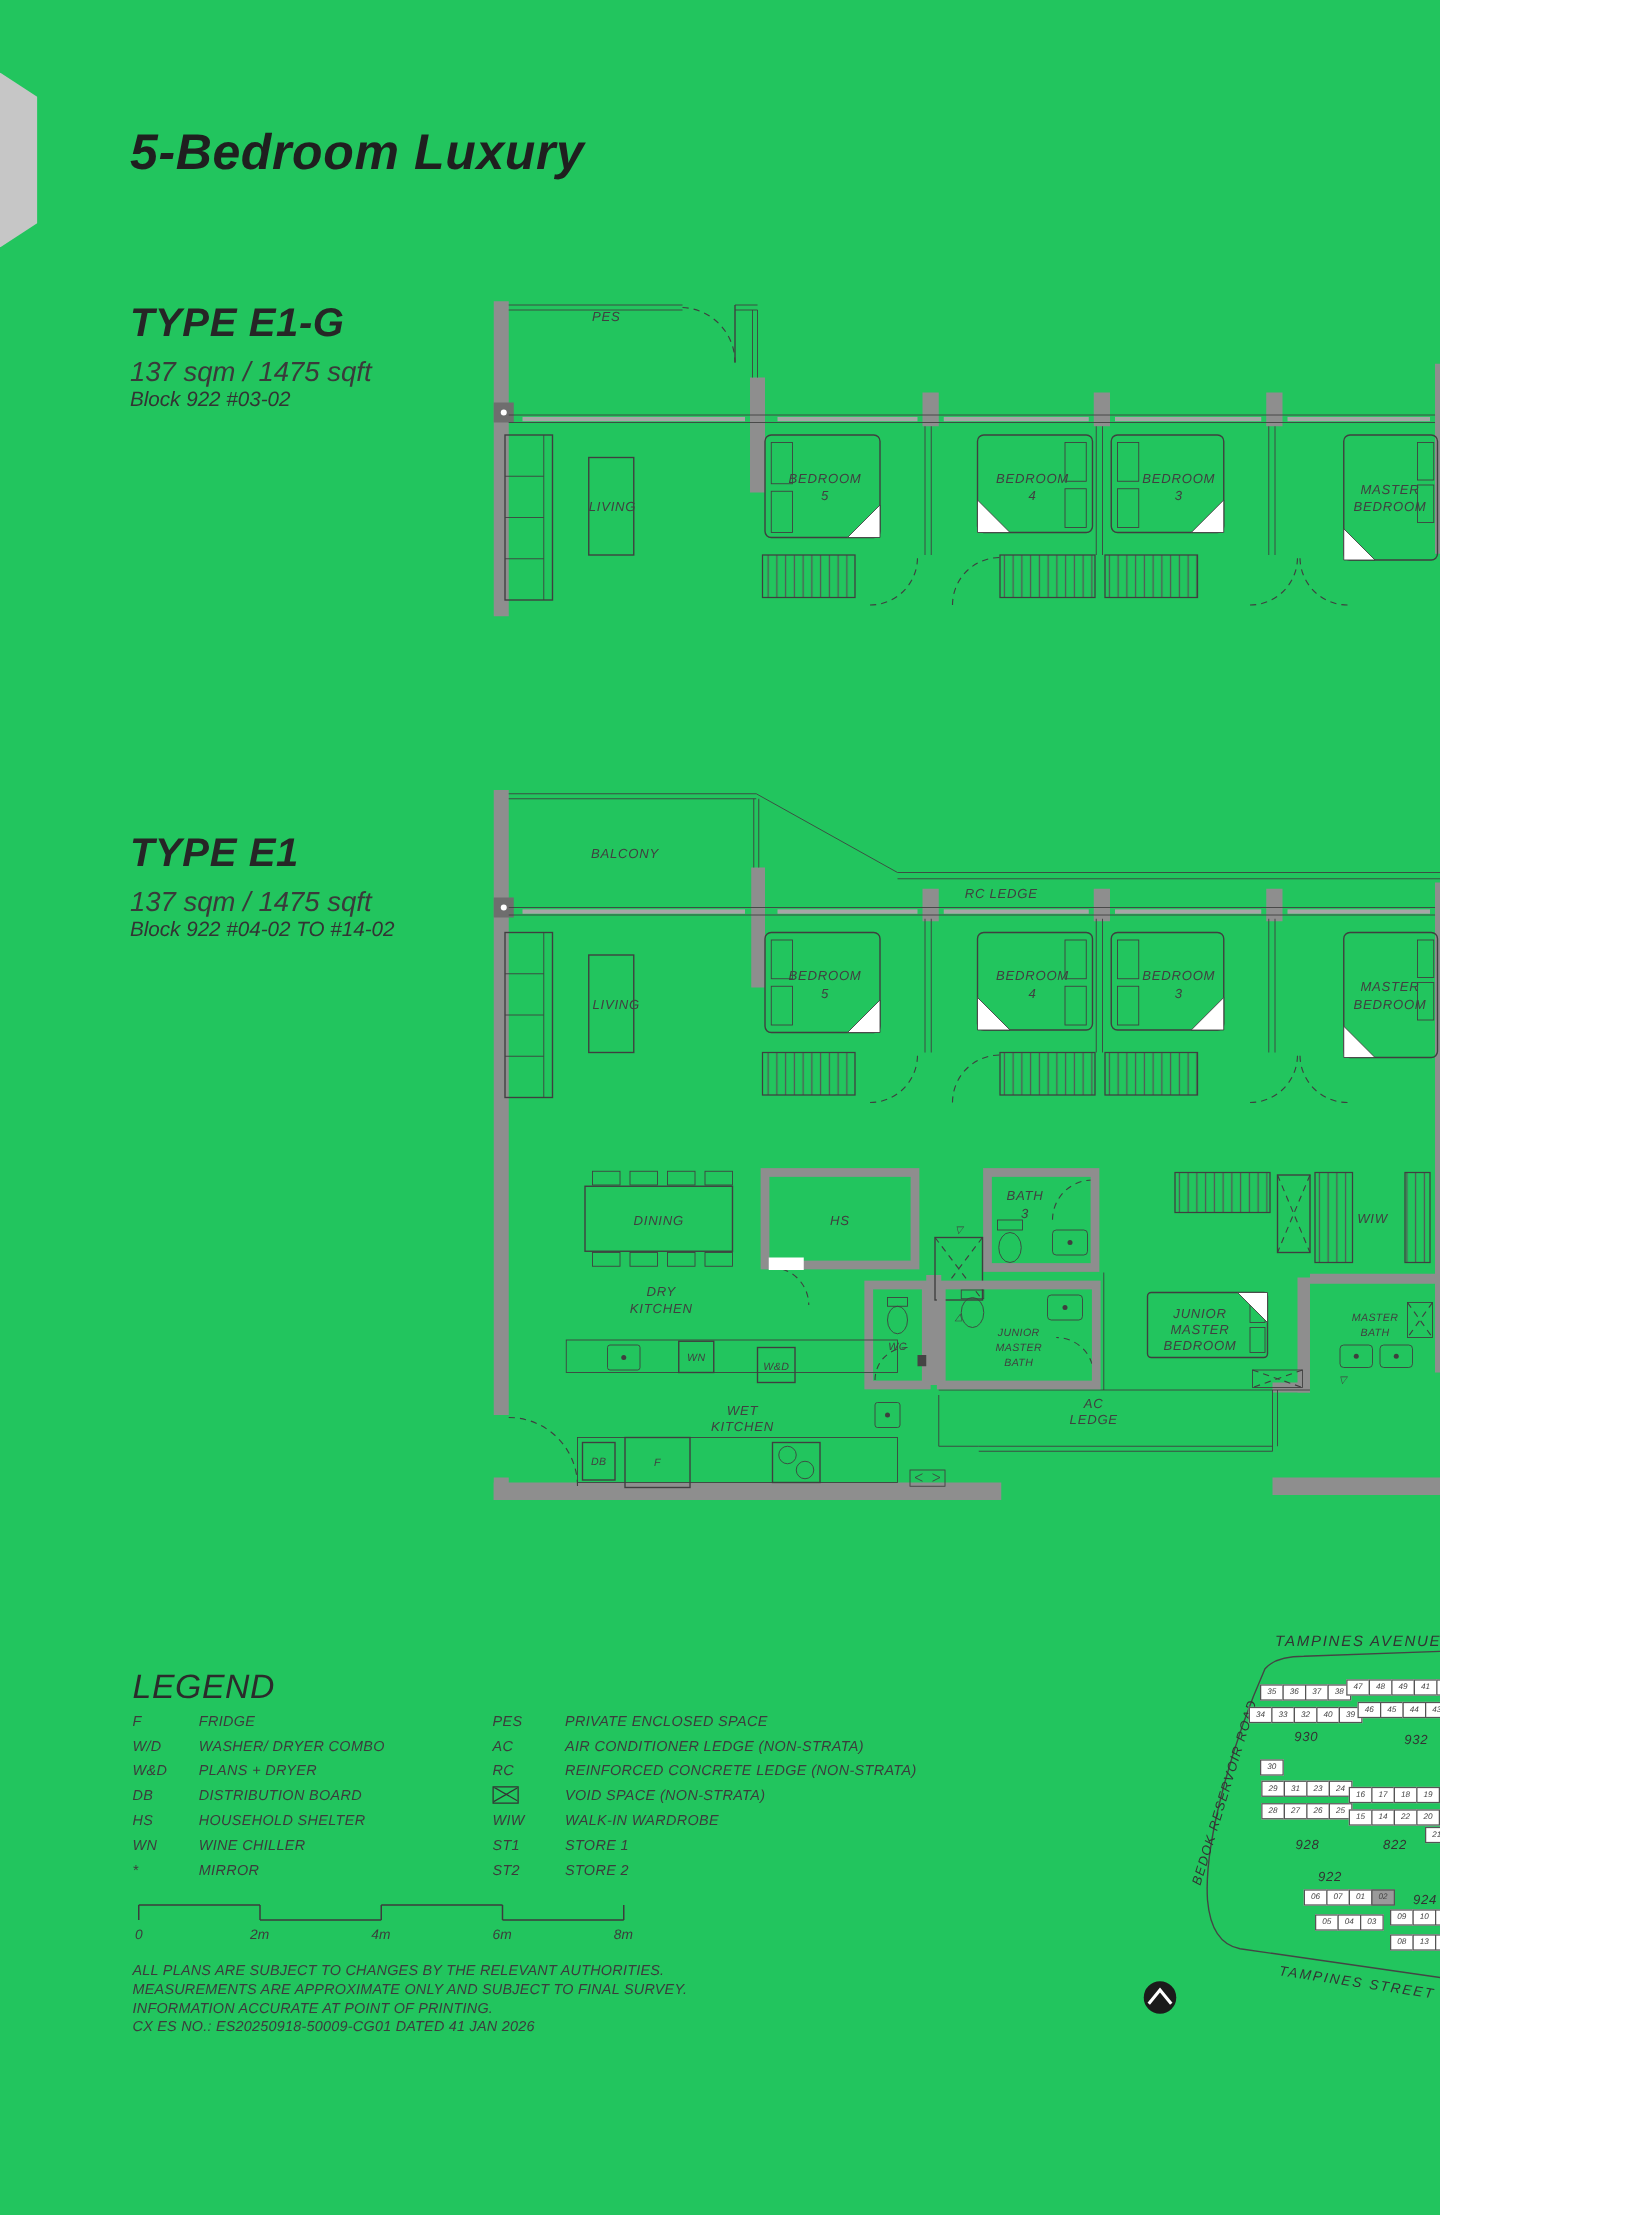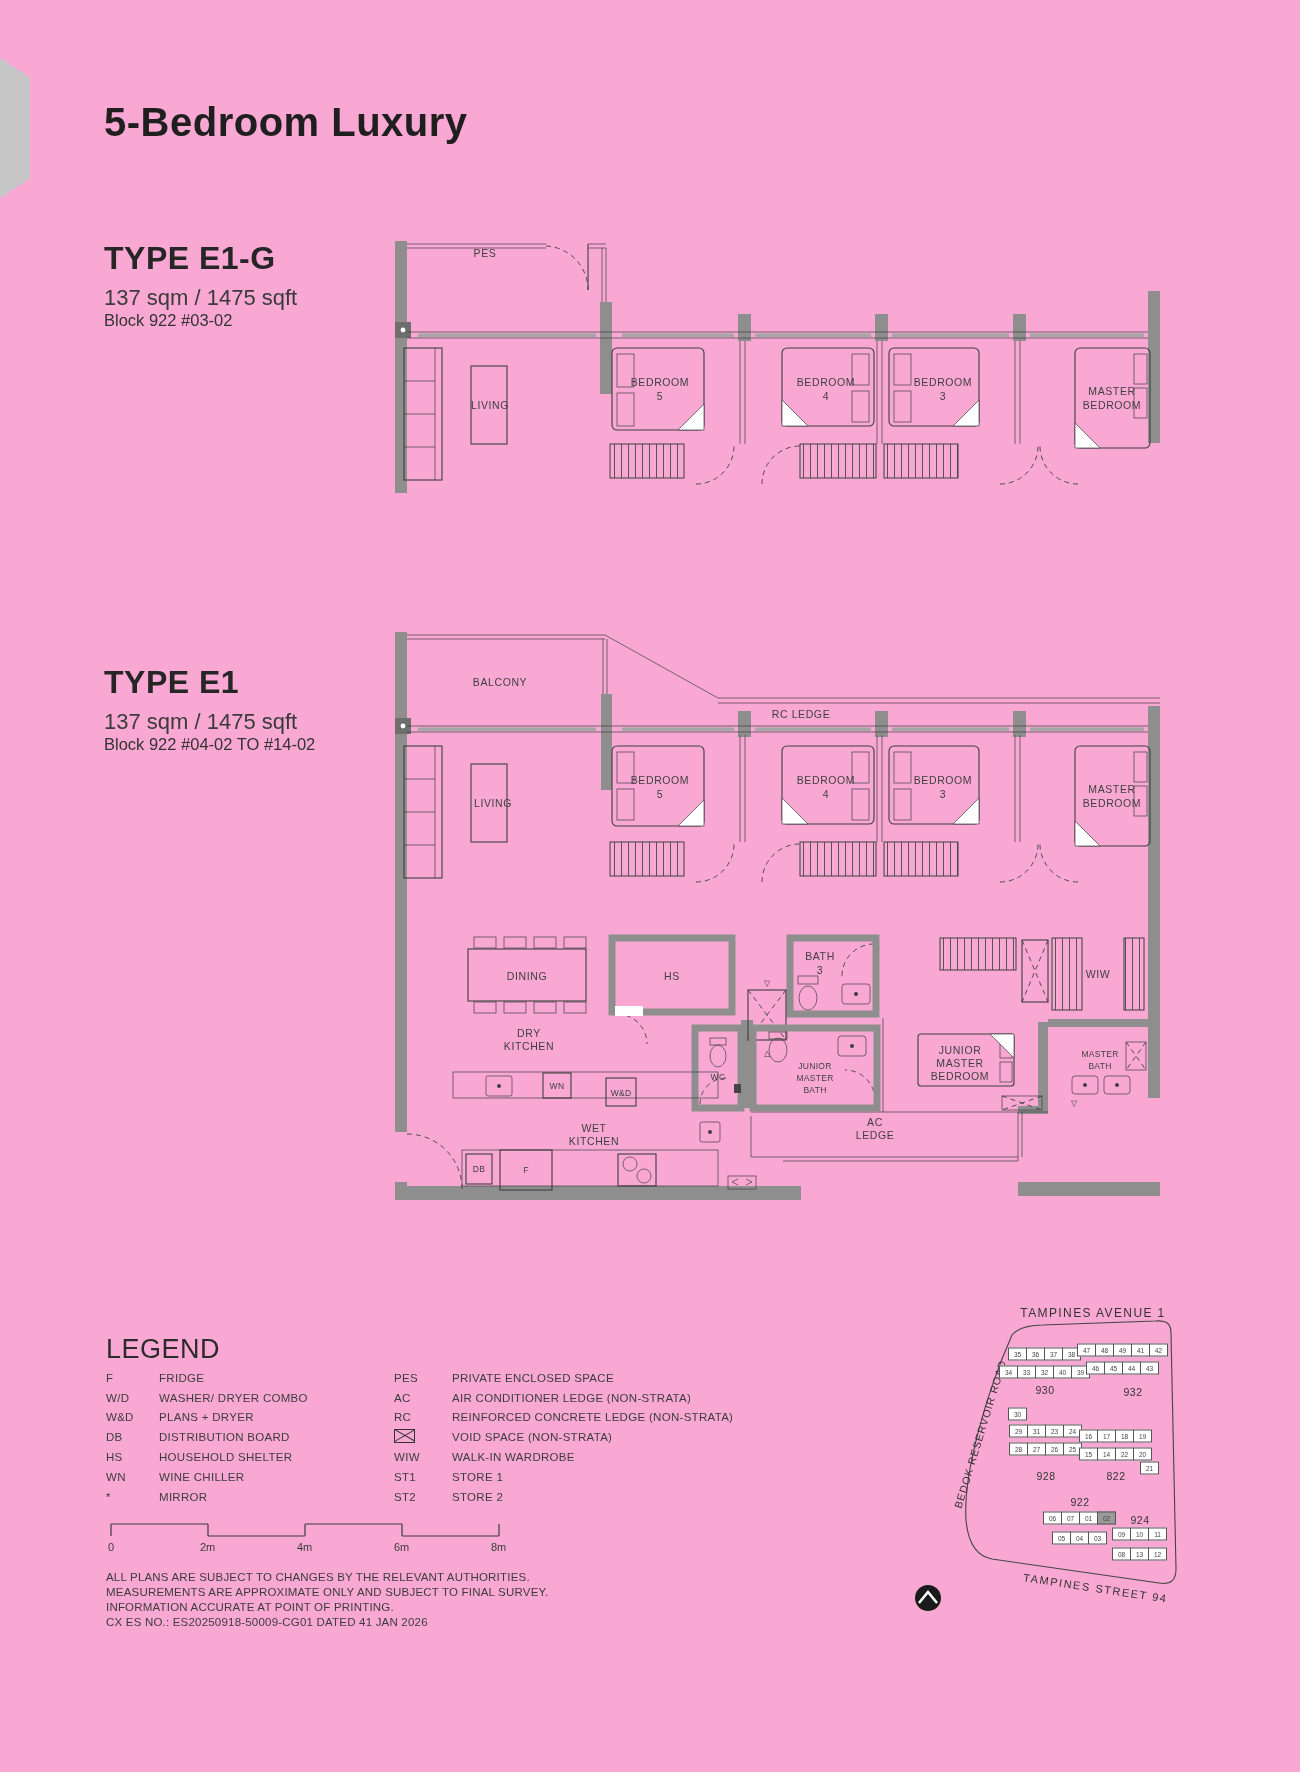--- a/index.html
+++ b/index.html
@@ -1,17 +1,17 @@
 <!DOCTYPE html>
 <html><head>
 <meta charset="utf-8">
 <style>
   html,body{margin:0;padding:0;background:#ffffff;}
-  #page{position:relative;width:1300px;height:1772px;background:#f9a8d4;overflow:hidden;
-        font-family:"Liberation Sans",sans-serif;color:#2e2e2e;}
+  #page{position:relative;width:1152px;height:1772px;background:#22c55e;overflow:hidden;
+        font-family:"Liberation Sans",sans-serif;color:#2e2e2e;font-style:italic;}
   .abs{position:absolute;}
   
   #corner-tab{position:absolute;left:0;top:58px;width:30px;height:140px;background:#c6c6c6;
               clip-path:polygon(0 0,100% 14%,100% 86%,0 100%);}
   #page-title{position:absolute;left:104px;top:100px;font-size:40px;font-weight:600;color:#1f1f1f;letter-spacing:.5px;}
   .type-label{font-size:32px;font-weight:700;color:#262626;letter-spacing:.5px;}
   .area-label{font-size:22px;color:#3a3a3a;margin-top:8px;}
   .block-label{font-size:16.5px;color:#333;}
   
   #legend-heading{position:absolute;left:106px;top:1334px;font-size:27px;font-weight:500;color:#2b2b2b;letter-spacing:.5px;}
@@ -495,21 +495,21 @@
         </div>
         <div class="map-row" style="left: 276px; top: 176px;">
           <span class="map-unit">15</span>
           <span class="map-unit">14</span>
           <span class="map-unit">22</span>
           <span class="map-unit">20</span>
         </div>
         <div class="map-row" style="left: 310px; top: 190px;">
           <span class="map-unit">21</span>
         </div>
-        <div class="map-cluster-label" style="left: 240px; top: 224px;">922</div>
+        <div class="map-cluster-label" style="left: 224px; top: 224px;">922</div>
         <div class="map-row" style="left: 240px; top: 240px;">
           <span class="map-unit">06</span>
           <span class="map-unit">07</span>
           <span class="map-unit">01</span>
           <span class="map-unit" style="background: rgb(154, 154, 154);">02</span>
         </div>
         <div class="map-row" style="left: 240px; top: 260px;">
           <span class="map-unit">05</span>
           <span class="map-unit">04</span>
           <span class="map-unit">03</span>

